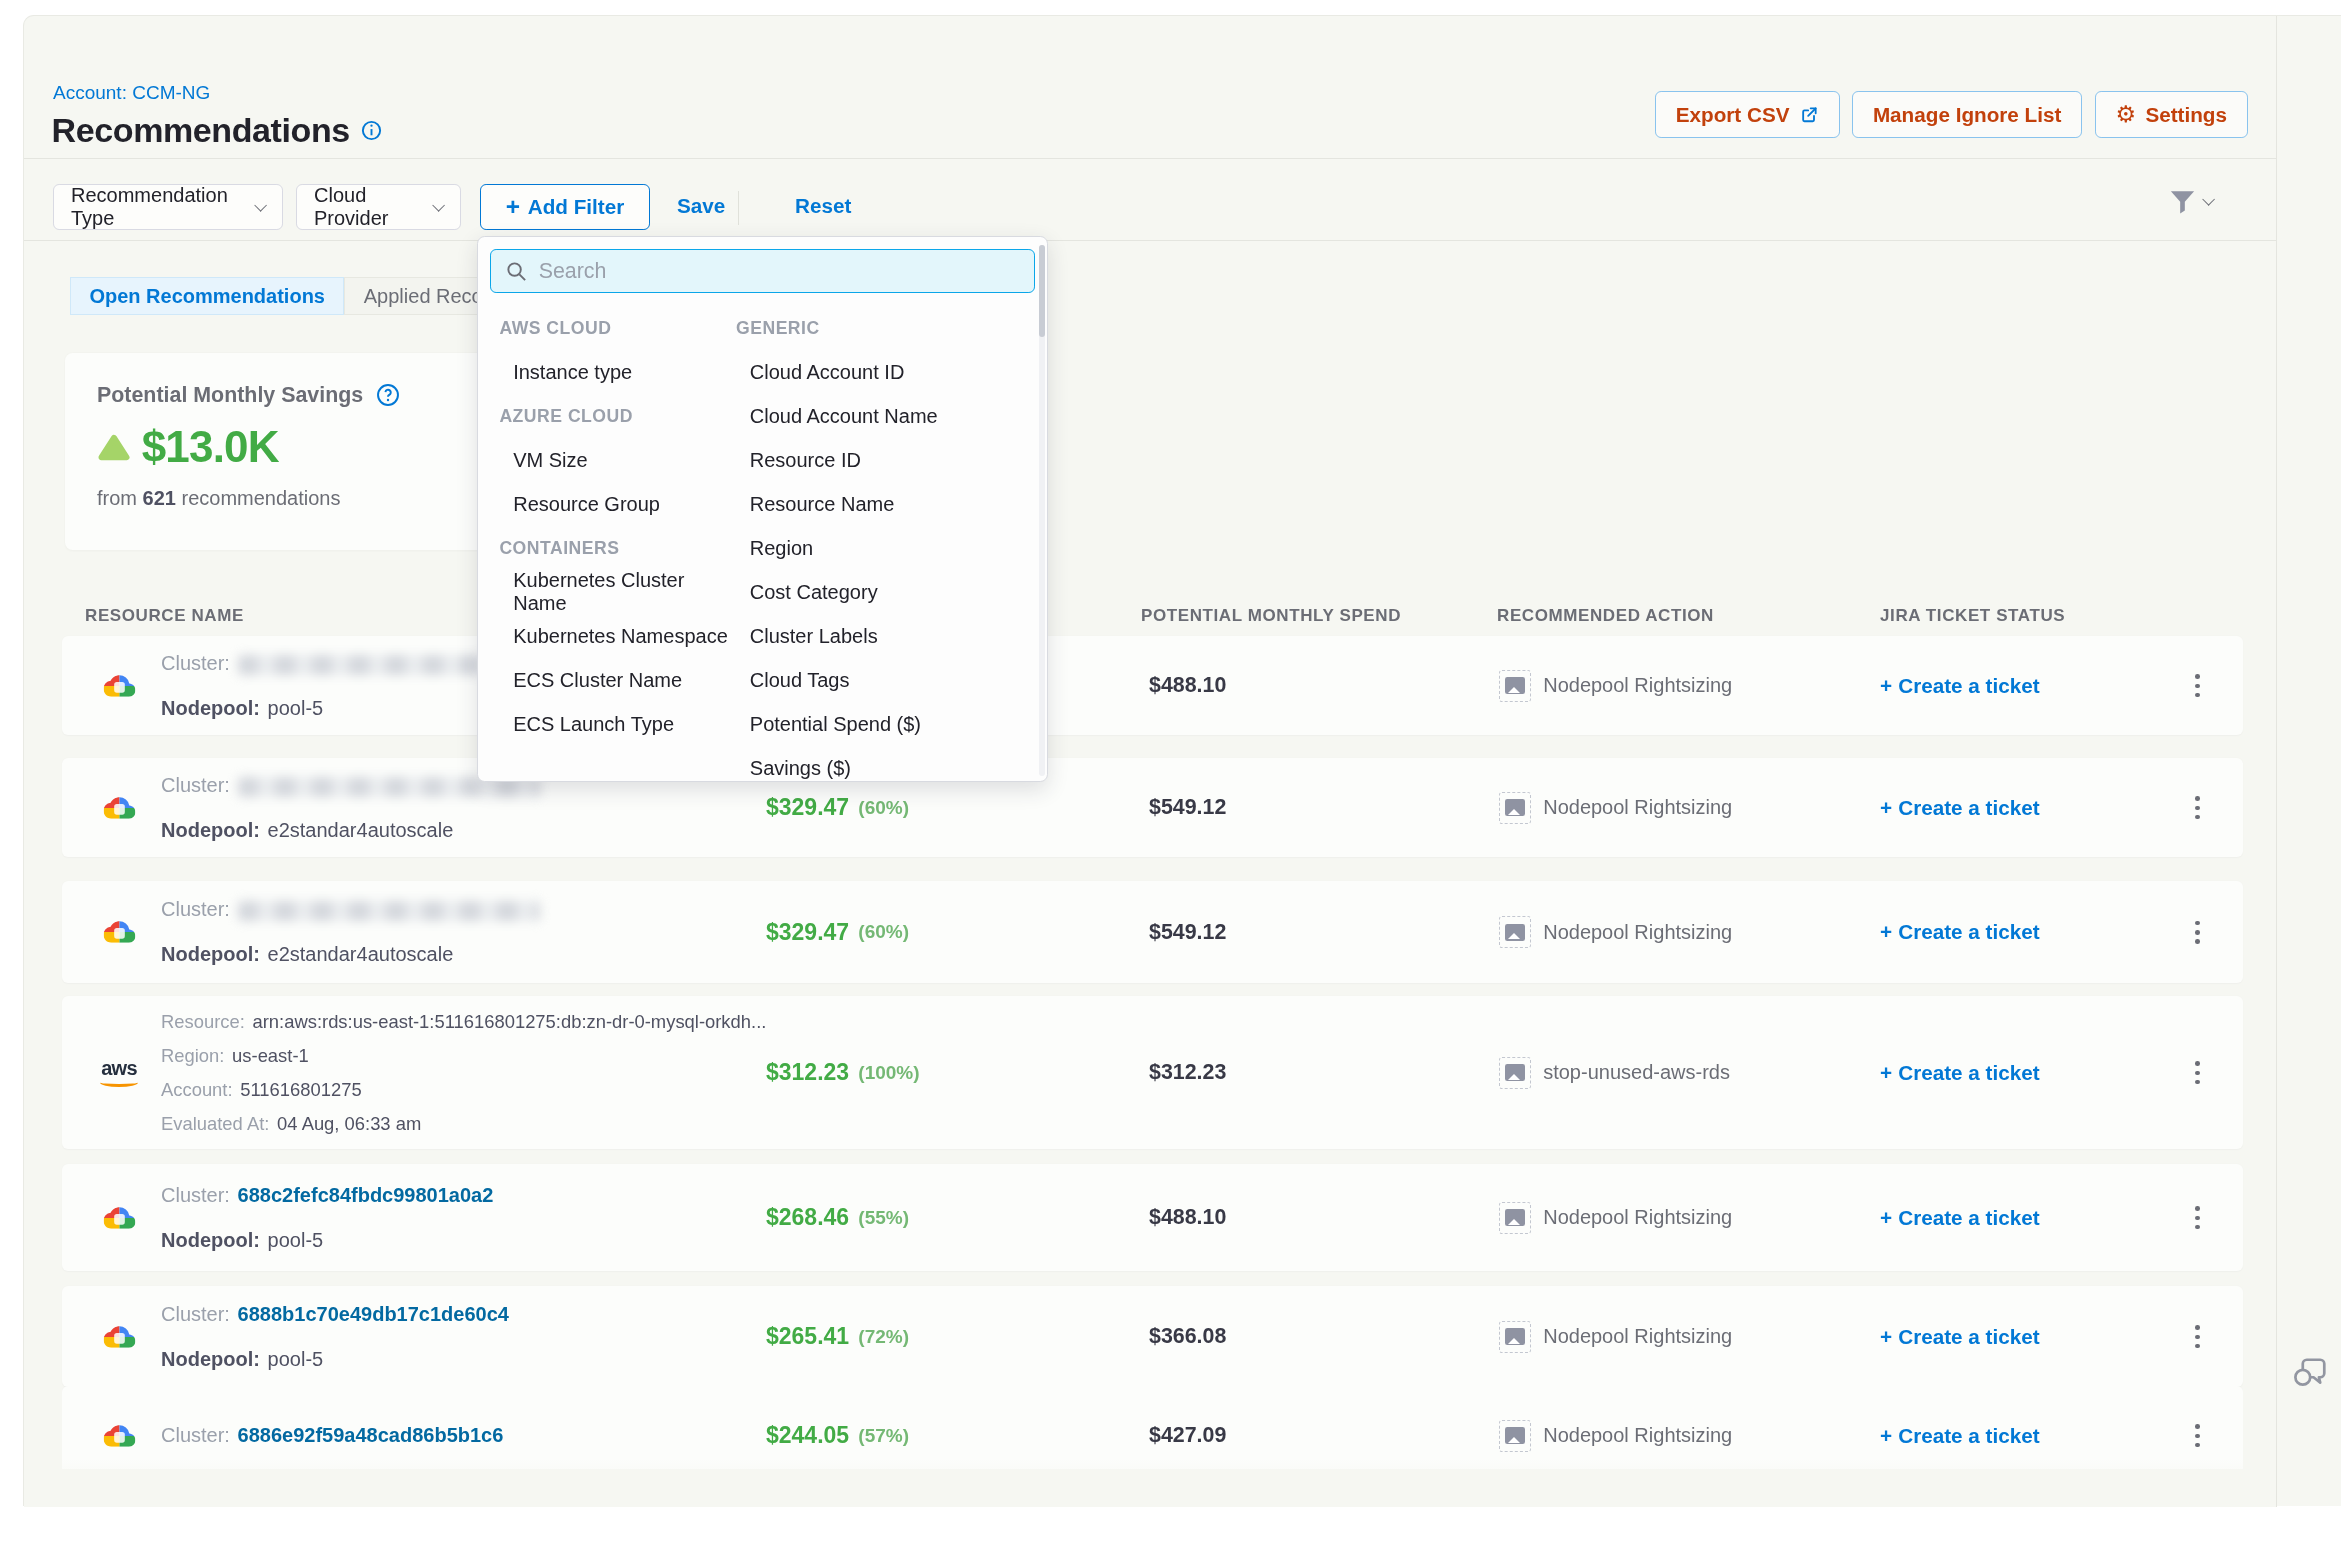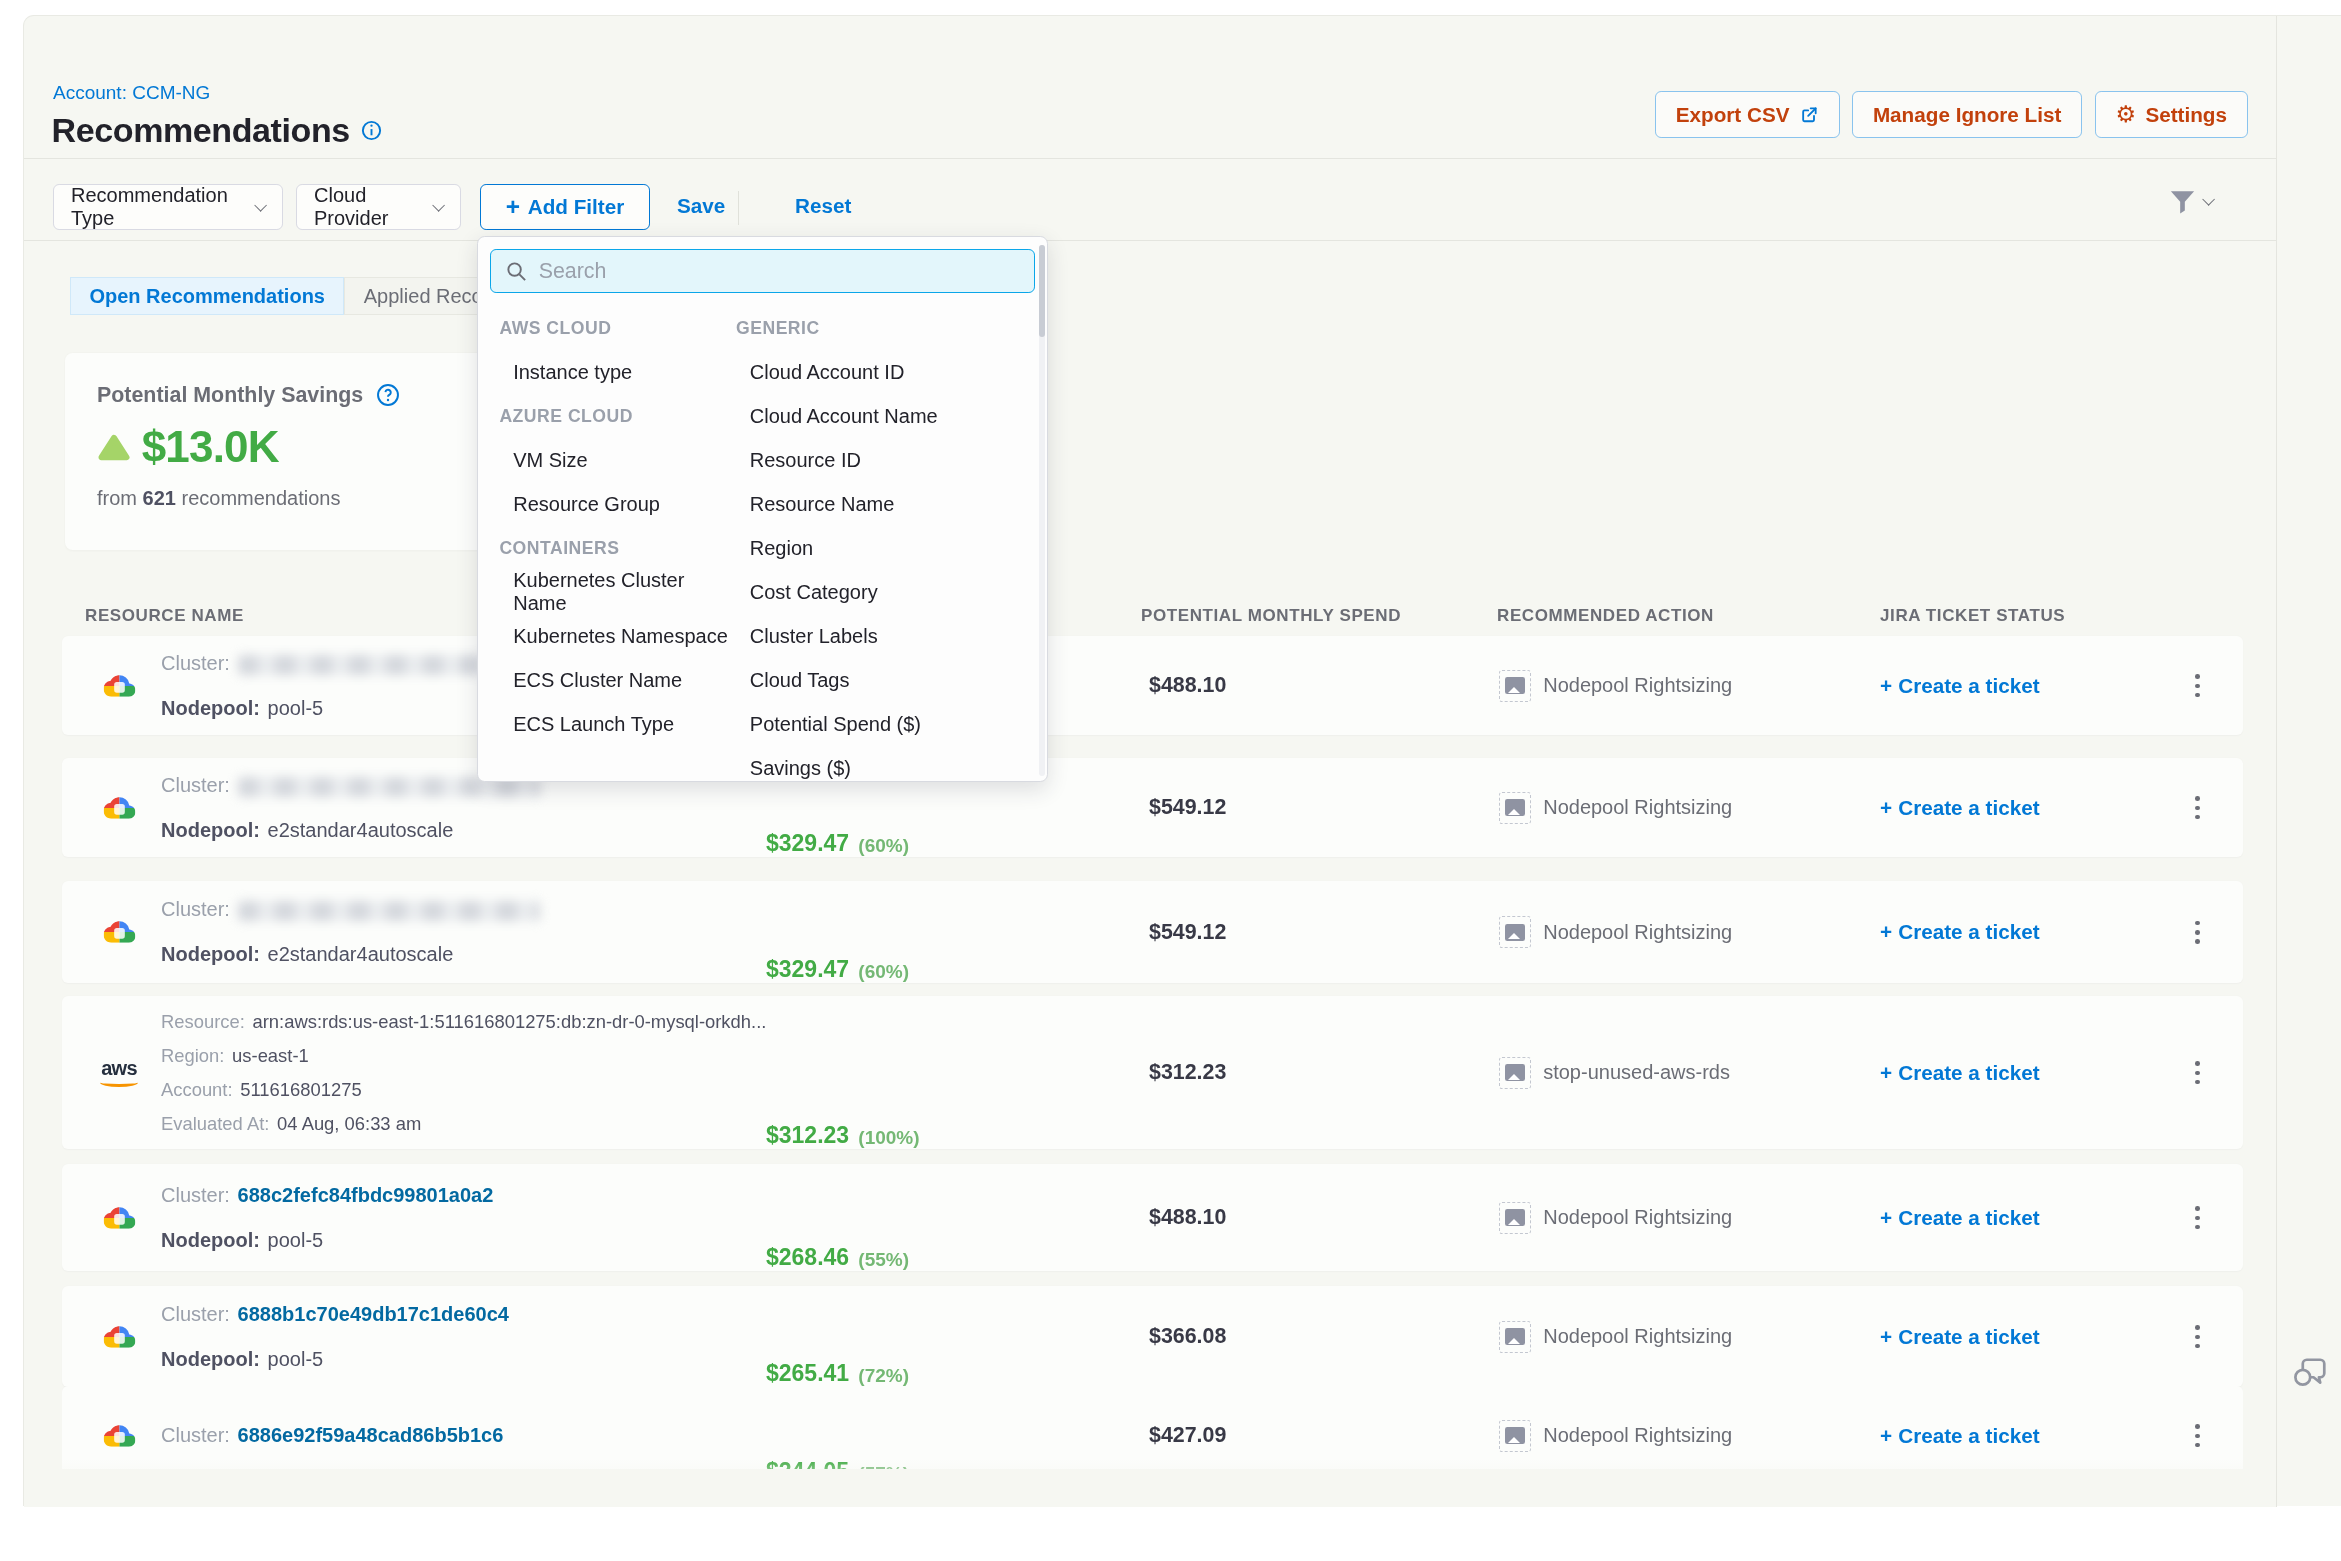--- a/index.html
+++ b/index.html
@@ -62,21 +62,21 @@
   .row { position:absolute; left:38px; width:2181px; background:#fcfdfb; border-radius:6.1px;
     box-shadow:0 0.8px 1.5px rgba(40,41,61,.03); }
   .r1 { top:620px; height:99px; } .r2 { top:742px; height:99px; } .r3 { top:865px; height:102px; }
   .r4 { top:980px; height:153px; } .r5 { top:1148px; height:107px; } .r6 { top:1270px; height:101px; }
   .r7-clip { position:absolute; left:38px; top:1370px; width:2181px; height:83px; overflow:hidden; }
   .r7 { position:absolute; left:0; top:0; width:2181px; height:99px; background:#fcfdfb; border-radius:6.1px; }
 
   .cell { position:absolute; top:0; height:100%; display:flex; align-items:center; }
   .c-icon { left:34px; width:46px; justify-content:center; }
   .c-main { left:99px; width:505px; }
-  .c-savings { left:704px; width:321px; gap:9.2px;align-items:flex-end; }
+  .c-savings { left:704px; width:321px; gap:9.2px; }
   .c-spend { left:1087px; width:253px; }
   .c-action { left:1437px; width:329px; gap:12.2px; }
   .c-jira { left:1818px; width:253px; gap:6.1px; color:#0278d5; font-size:20.7px; font-weight:700; cursor:pointer; }
   .c-kebab { left:2120px; width:31px; justify-content:center; cursor:pointer; }
 
   .main-lines { display:flex; flex-direction:column; gap:22px; font-size:20px; }
   .lab { color:#9aa0ab; margin-right:7.7px; }
   .val-dark { color:#4f5162; }
   .lab-semibold { color:#4f5162; font-weight:700; margin-right:7.7px; }
   .link { color:#0369a1; font-weight:700; }

